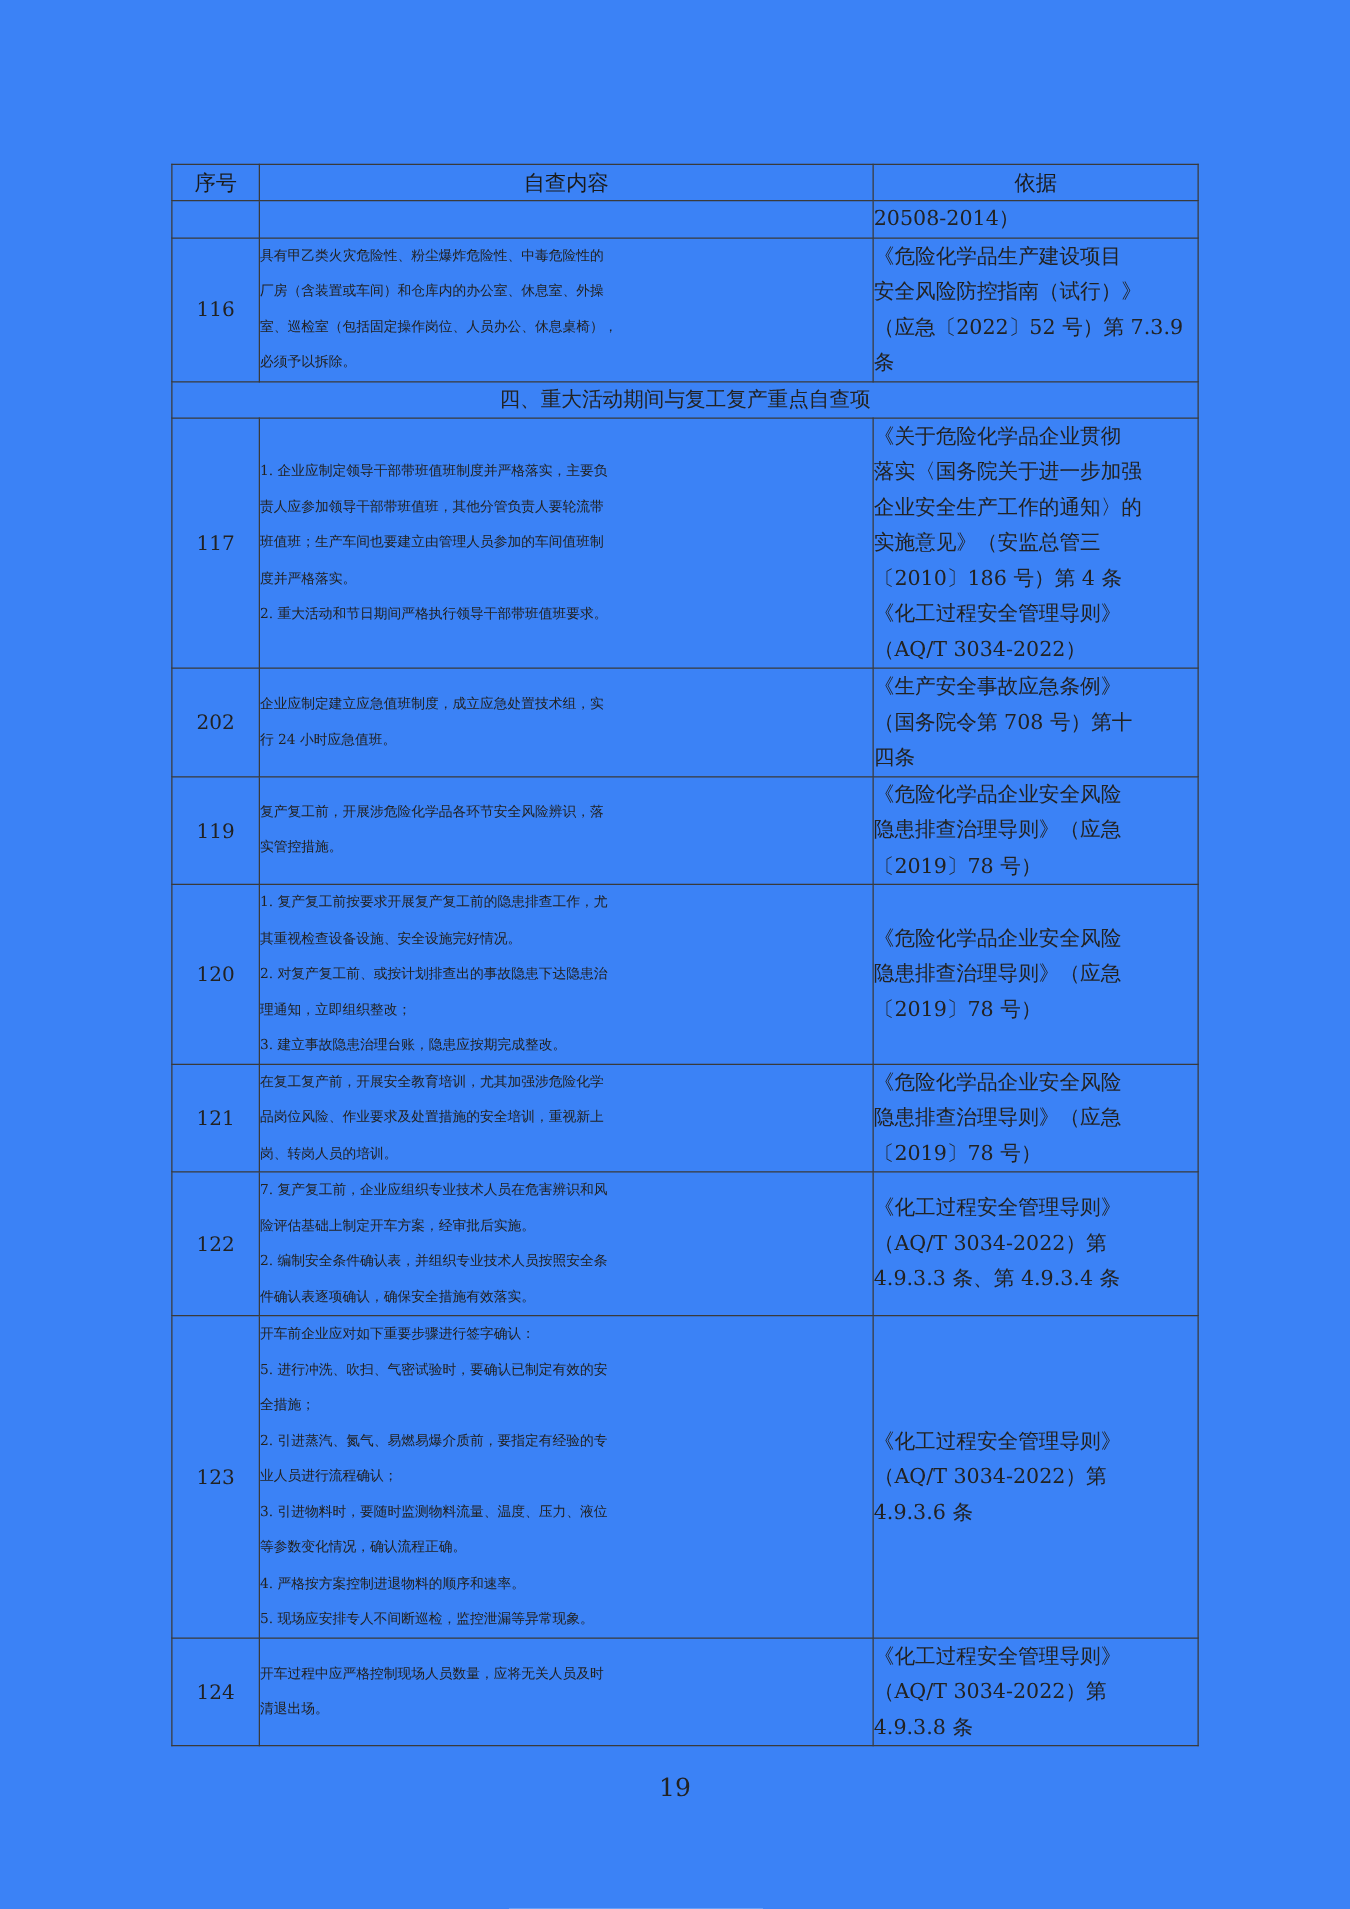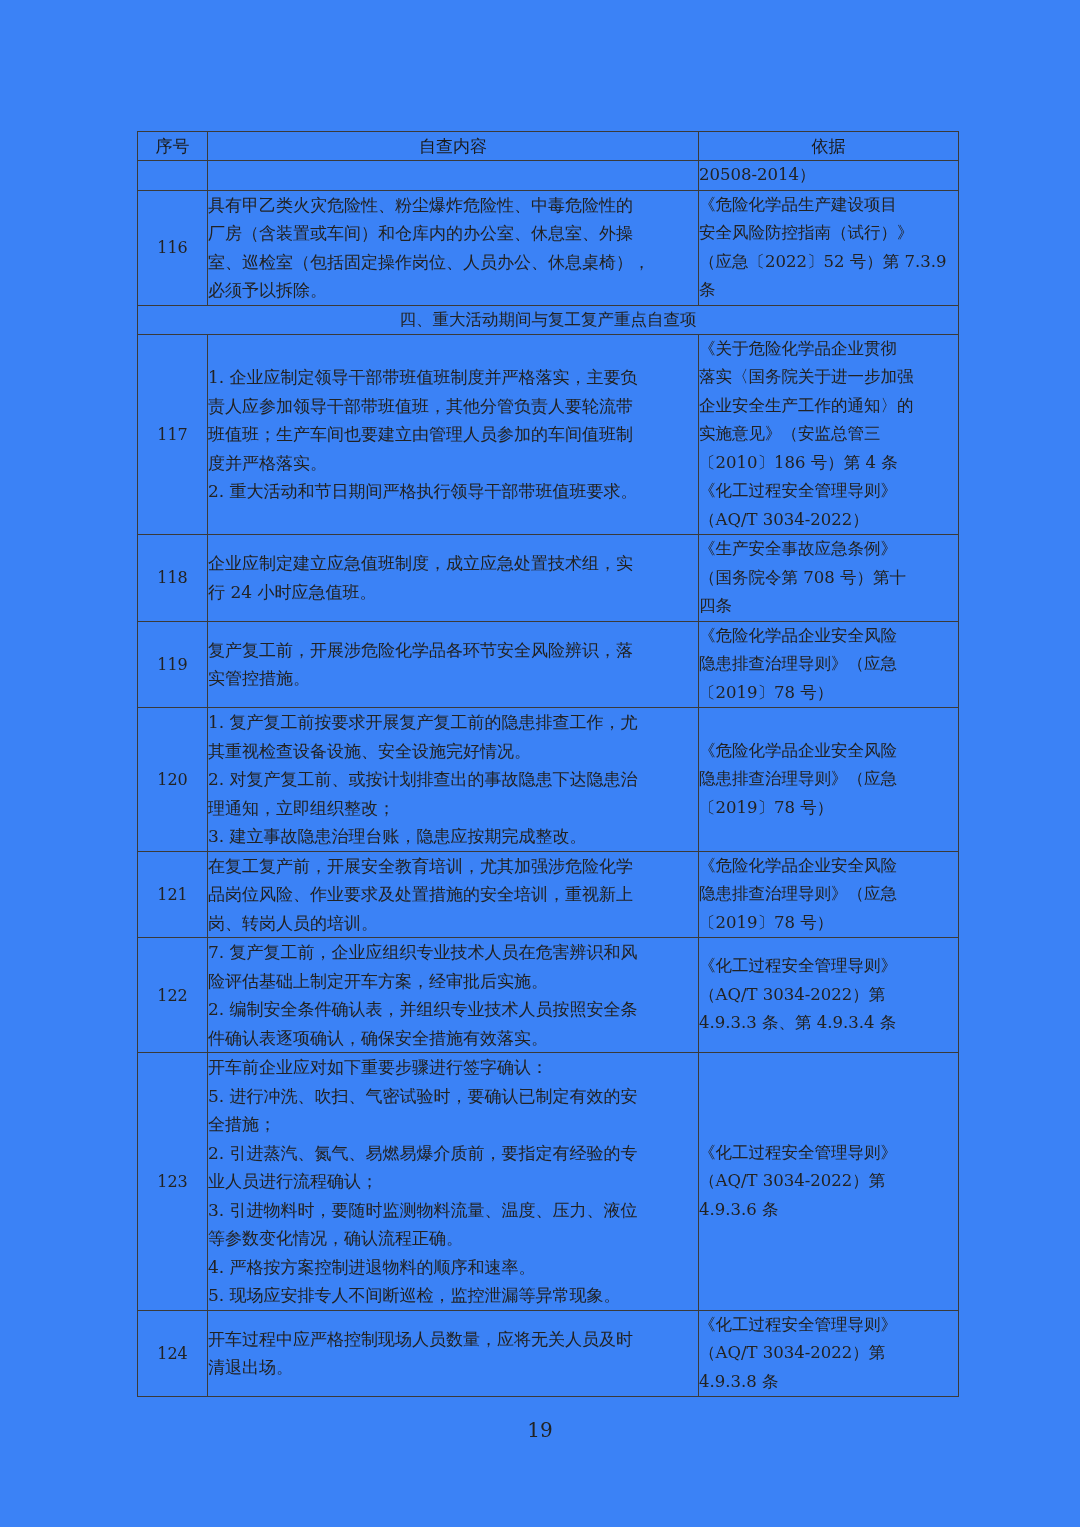--- a/index.html
+++ b/index.html
@@ -6,21 +6,21 @@
   body { width: 1080px; height: 1527px; position: relative; overflow: hidden;
          font-family: "DejaVu Serif", "Liberation Serif", serif; color: #222; }
   .page { position: absolute; left: 0; top: 0; width: 1080px; height: 1527px; background: #3b82f6; }
   table.grid { position: absolute; left: 137px; top: 131px; width: 821px;
                border-collapse: collapse; table-layout: fixed; }
   table.grid td, table.grid th { border: 1.5px solid #3a3a3a; padding: 0; vertical-align: middle; }
   col.c1 { width: 70px; } col.c2 { width: 491px; } col.c3 { width: 260px; }
   th { font-family: "DejaVu Sans", "Liberation Sans", sans-serif; font-weight: normal;
        font-size: 17px; height: 28px; text-align: center; color: #1a1a1a; }
   td.num { text-align: center; font-size: 16px; }
-  td.content { padding: 0 8px 0 10px; font-size: 17px; line-height: 28.5px; text-align: justify; }
+  td.content { padding: 0 8px 0 10px; font-size: 11px; line-height: 28.5px; text-align: justify; }
   td.basis { padding: 0 6px 0 9px; font-size: 16.5px; line-height: 28.5px; }
   td.section { text-align: center; font-family: "DejaVu Sans", "Liberation Sans", sans-serif;
                font-size: 16.5px; height: 28px; }
   .line { display: block; white-space: nowrap; }
   .pagenum { position: absolute; left: 0; width: 1080px; top: 1418px; text-align: center; font-size: 20px; }
 </style>
 </head>
 <body>
 
 <div class="page">
@@ -76,21 +76,21 @@
             <span class="line">《关于危险化学品企业贯彻</span>
             <span class="line">落实〈国务院关于进一步加强</span>
             <span class="line">企业安全生产工作的通知〉的</span>
             <span class="line">实施意见》（安监总管三</span>
             <span class="line">〔2010〕186 号）第 4 条</span>
             <span class="line">《化工过程安全管理导则》</span>
             <span class="line">（AQ/T 3034-2022）</span>
           </td>
         </tr>
         <tr style="height: 86px;">
-          <td class="num">118</td>
+          <td class="num">202</td>
           <td class="content">
             <span class="line">企业应制定建立应急值班制度，成立应急处置技术组，实</span>
             <span class="line">行 24 小时应急值班。</span>
           </td>
           <td class="basis">
             <span class="line">《生产安全事故应急条例》</span>
             <span class="line">（国务院令第 708 号）第十</span>
             <span class="line">四条</span>
           </td>
         </tr>

